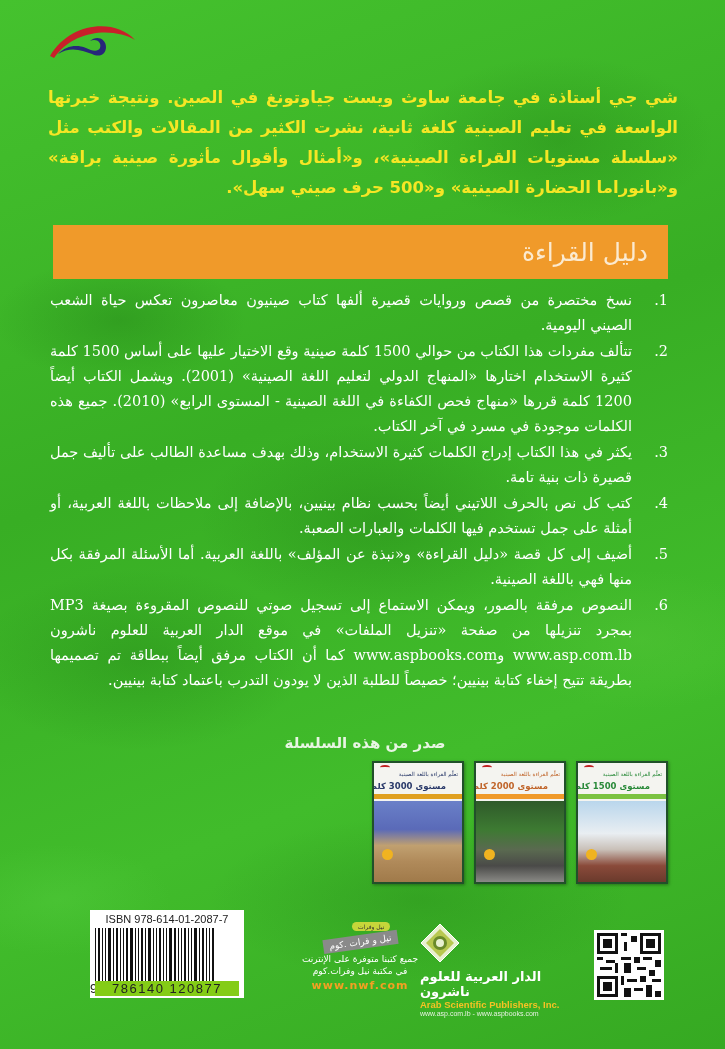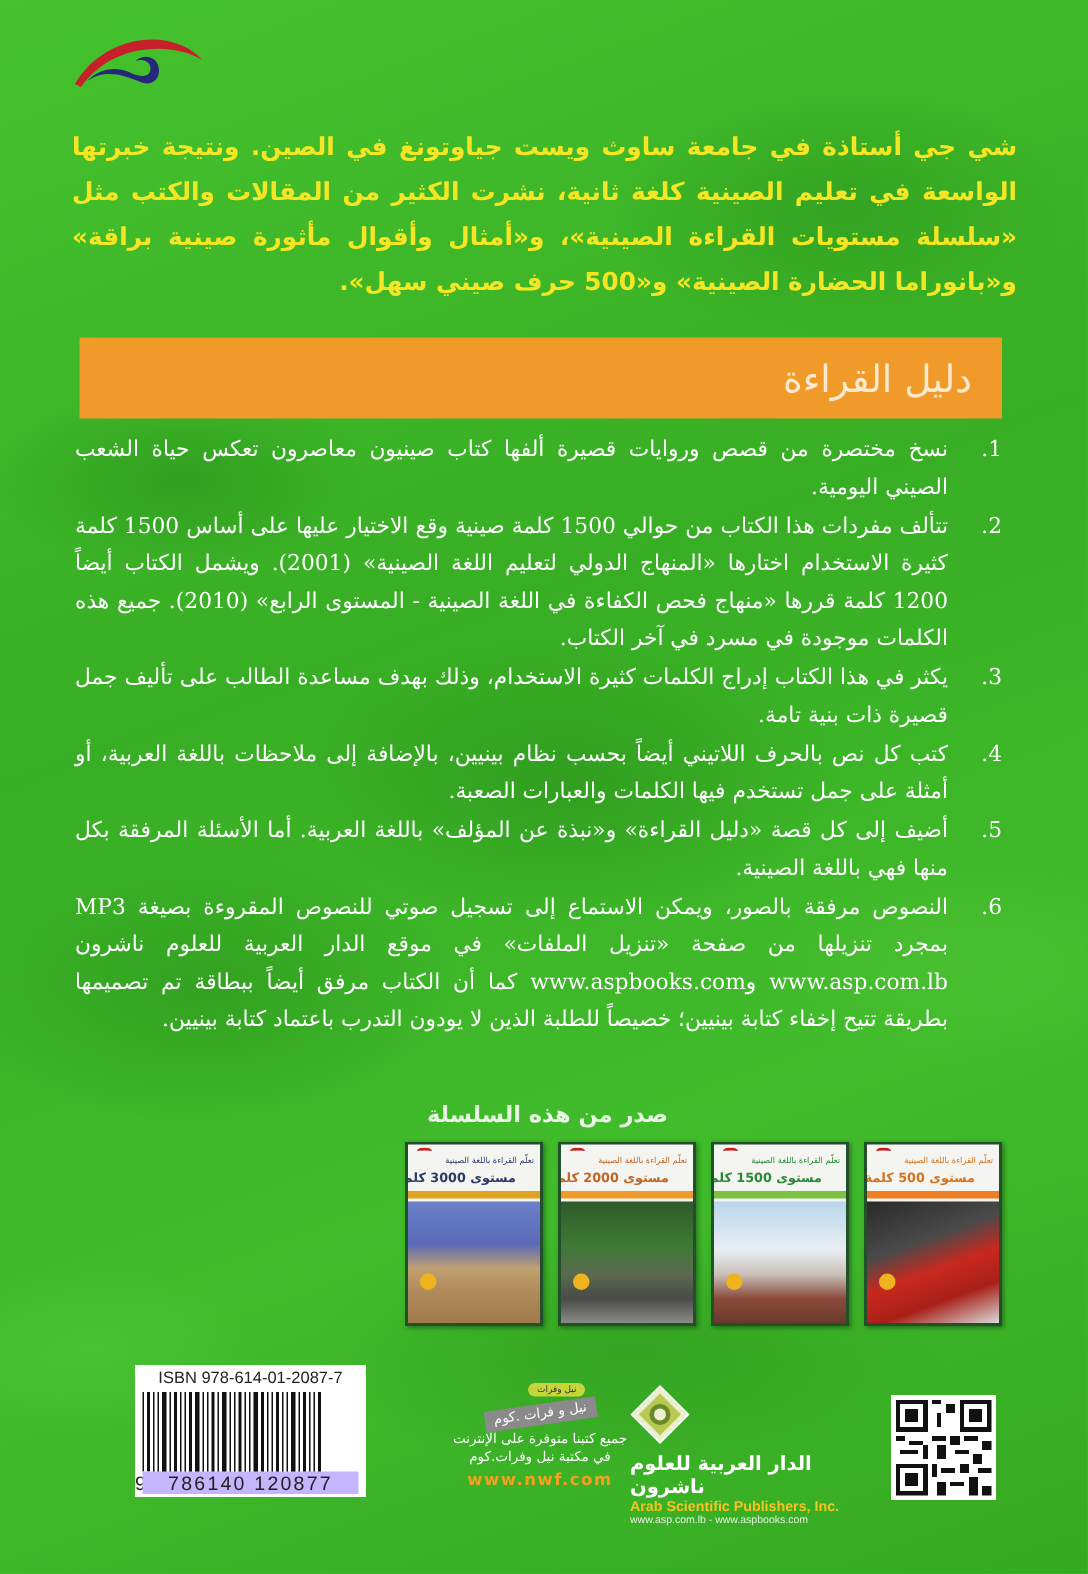--- a/index.html
+++ b/index.html
@@ -61,21 +61,21 @@
   .book .pic { position: absolute; left: 0; right: 0; top: 38px; bottom: 0; }
   .book .badge { position: absolute; left: 8px; bottom: 22px; width: 11px; height: 11px; border-radius: 50%; background: #f0b320; }
 
   .isbn-box {
     position: absolute; left: 90px; top: 910px; width: 154px; height: 88px;
     background: #ffffff; padding: 3px 5px;
   }
   .isbn-text { font-family: "Liberation Sans", sans-serif; font-size: 11px; text-align: center; color: #222; }
   .barcode { margin-top: 3px; height: 54px; width: 100%; display: flex; align-items: stretch; }
   .barcode span { display: block; background: #111; margin-right: 2px; }
-  .isbn-digits { position: absolute; left: 5px; bottom: 2px; width: 144px; font-family: "Liberation Sans", sans-serif; font-size: 13px; letter-spacing: 1.5px; background: #c4b5fd; color: #222; text-align: center; }
+  .isbn-digits { position: absolute; left: 5px; bottom: 2px; width: 144px; font-family: "Liberation Sans", sans-serif; font-size: 13px; letter-spacing: 1.5px; background: #84cc16; color: #222; text-align: center; }
   .isbn-lead { position: absolute; left: 0; bottom: 2px; font-size: 13px; font-family: "Liberation Sans", sans-serif; color:#222; background:#fff; width:10px; }
 
   .nwf { position: absolute; left: 300px; top: 930px; width: 120px; direction: rtl; text-align: center; }
   .nwf-tag { display: inline-block; background: #8a8a8a; color: #fff; font-size: 9px; padding: 2px 6px; transform: rotate(-8deg); margin-bottom: 4px; }
   .nwf-tag-top { display: inline-block; background: #c6d63a; color:#333; font-size: 6px; padding: 1px 6px; border-radius: 6px; position: absolute; left: 52px; top: -8px; }
   .nwf-line { color: #ffffff; font-size: 9px; line-height: 12px; }
   .nwf-url { color: #f4a022; font-size: 11px; font-weight: bold; direction: ltr; letter-spacing: 1px; margin-top: 2px; }
 
   .publisher { position: absolute; left: 420px; top: 923px; width: 165px; text-align: left; }
   .pub-logo { width: 40px; height: 40px; margin: 0 auto 2px auto; position: relative; }
@@ -123,28 +123,20 @@
   </li>
   <li>
     <span class="num">6.</span>
     <span class="txt">النصوص مرفقة بالصور، ويمكن الاستماع إلى تسجيل صوتي للنصوص المقروءة بصيغة MP3 بمجرد تنزيلها من صفحة «تنزيل الملفات» في موقع الدار العربية للعلوم ناشرون www.asp.com.lb وwww.aspbooks.com كما أن الكتاب مرفق أيضاً ببطاقة تم تصميمها بطريقة تتيح إخفاء كتابة بينيين؛ خصيصاً للطلبة الذين لا يودون التدرب باعتماد كتابة بينيين.</span>
   </li>
 </ol>
 
 <div class="series-title">صدر من هذه السلسلة</div>
 
 <div class="books">
-  <div class="book">
-    <span class="eye"></span>
-    <span class="btitle" style="color: rgb(212, 115, 31);">تعلّم القراءة باللغة الصينية</span>
-    <span class="blevel" style="color: rgb(212, 115, 31);">مستوى 500 كلمة</span>
-    <span class="strip" style="background: rgb(240, 126, 34);"></span>
-    <span class="pic" style="background: linear-gradient(160deg, rgb(42, 42, 42) 0%, rgb(74, 74, 74) 35%, rgb(200, 40, 31) 55%, rgb(168, 32, 24) 75%, rgb(217, 217, 217) 100%);"></span>
-    <span class="badge"></span>
-  </div>
   <div class="book">
     <span class="eye"></span>
     <span class="btitle" style="color: rgb(42, 138, 58);">تعلّم القراءة باللغة الصينية</span>
     <span class="blevel" style="color: rgb(42, 138, 58);">مستوى 1500 كلمة</span>
     <span class="strip" style="background: rgb(123, 194, 65);"></span>
     <span class="pic" style="background: linear-gradient(rgb(185, 214, 236) 0%, rgb(233, 238, 242) 40%, rgb(201, 192, 184) 60%, rgb(138, 74, 58) 80%, rgb(106, 58, 44) 100%);"></span>
     <span class="badge"></span>
   </div>
   <div class="book">
     <span class="eye"></span>

